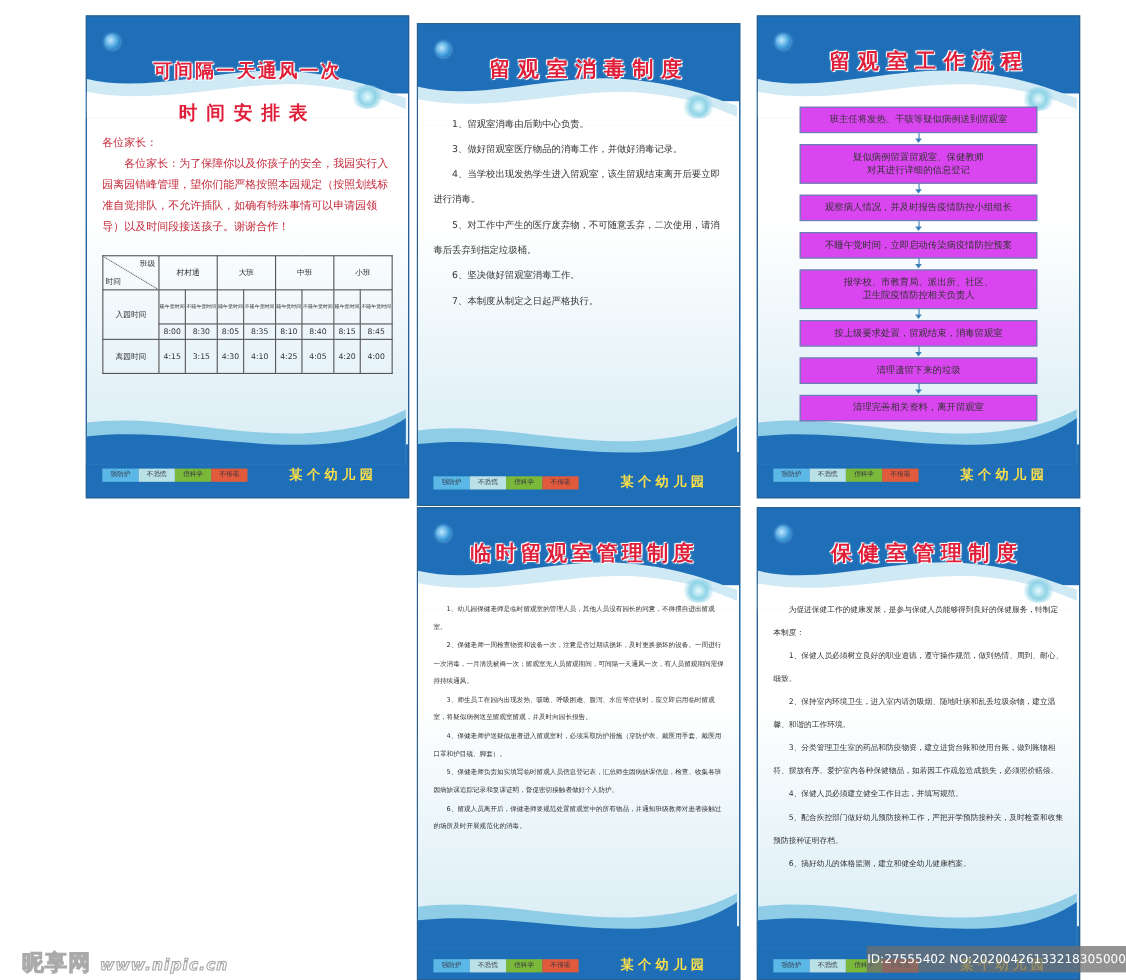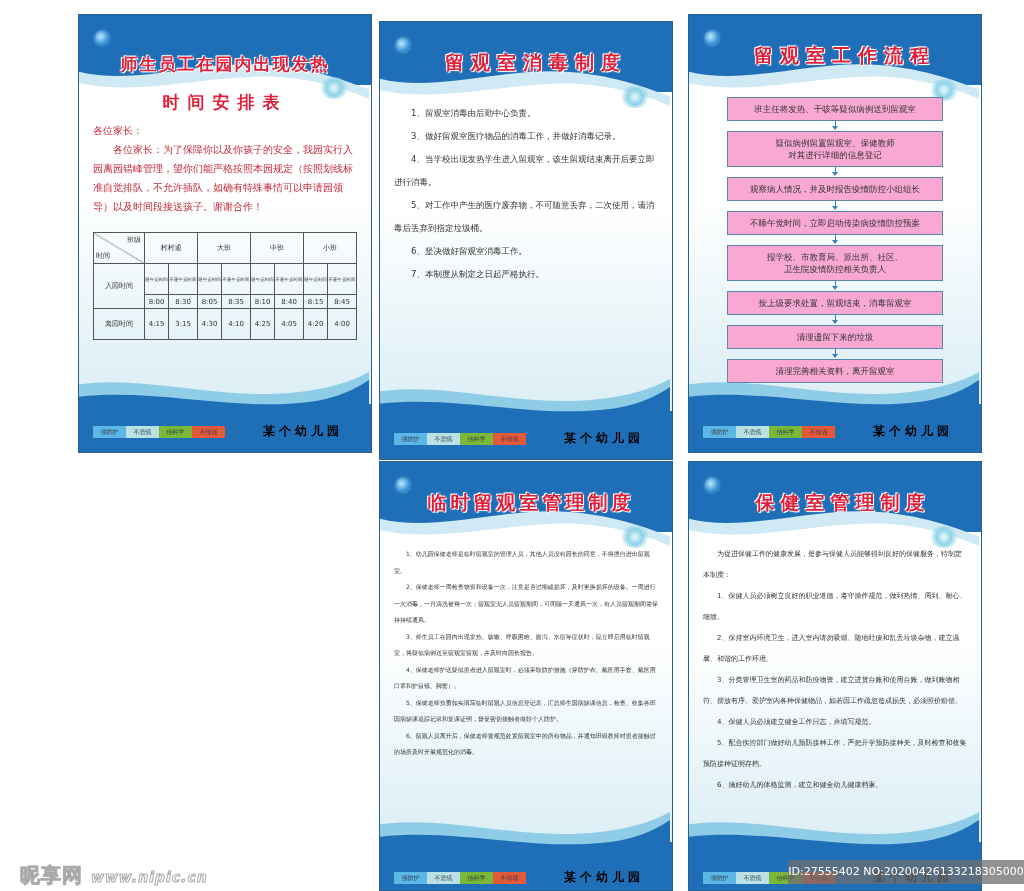--- a/index.html
+++ b/index.html
@@ -7,30 +7,30 @@
   .panel{position:absolute;background:#1f6fb8;overflow:hidden;border:1px solid #2a5f8f;box-sizing:border-box;}
   .panel .body-bg{position:absolute;left:0;right:0;top:70px;bottom:48px;background:linear-gradient(180deg,#ffffff 0%,#ffffff 35%,#dbeef5 100%);}
   .panel .wave-top{position:absolute;left:-10px;right:-10px;top:44px;height:48px;}
   .panel .wave-bottom{position:absolute;left:-10px;right:-10px;bottom:30px;height:50px;}
   .panel .virus-small{position:absolute;left:16px;top:16px;width:14px;height:14px;border-radius:50%;background:radial-gradient(circle at 40% 40%,#bfe7ff,#3a9ad9 60%,#1a5e96);box-shadow:0 0 3px #9ad3ff;}
   .panel .virus-big{position:absolute;right:22px;top:64px;width:30px;height:22px;border-radius:50%;background:radial-gradient(circle,#e8fbff 0%,#8fd3e6 40%,rgba(120,200,220,0) 75%);}
   .panel .title{position:absolute;left:0;right:0;text-align:center;color:#e01f3a;font-weight:bold;text-shadow:0 0 2px #fff,0 0 2px #fff,1px 1px 0 #fff,-1px -1px 0 #fff;letter-spacing:4px;}
   .panel .content{position:absolute;left:14px;right:14px;color:#333;}
   .footer-tags{position:absolute;left:14px;bottom:14px;display:flex;}
   .footer-tags span{display:block;width:33px;height:12px;font-size:6px;line-height:12px;text-align:center;color:#334;}
-  .footer-sign{position:absolute;right:28px;bottom:12px;color:#000000;font-family:"DejaVu Serif",serif;font-size:12px;letter-spacing:4px;font-weight:bold;}
+  .footer-sign{position:absolute;right:28px;bottom:12px;color:#fde047;font-family:"DejaVu Serif",serif;font-size:12px;letter-spacing:4px;font-weight:bold;}
   .p1-greet{font-size:10px;color:#c42a3a;line-height:19px;}
   table.sched{border-collapse:collapse;width:100%;font-size:7px;color:#333;margin-top:16px;}
   table.sched td{border:1px solid #555;text-align:center;padding:0;}
   .rules p{margin:0;font-size:8.5px;line-height:23px;}
   .rules p.ind{text-indent:2em;}
   .rules.small p{font-size:6px;line-height:16.5px;}
   .rules.med p{font-size:7px;line-height:21px;}
   .flow{position:absolute;left:38px;right:38px;top:82px;}
-  .flow .box{border:1px solid #5b87aa;background:#f9a8d4;color:#333;font-size:8.5px;text-align:center;line-height:12px;padding:5px 2px;}
+  .flow .box{border:1px solid #5b87aa;background:#d946ef;color:#333;font-size:8.5px;text-align:center;line-height:12px;padding:5px 2px;}
   .flow .arrow{height:10px;position:relative;}
   .flow .arrow:before{content:"";position:absolute;left:50%;top:0;width:1px;height:6px;background:#3b7fb8;}
   .flow .arrow:after{content:"";position:absolute;left:calc(50% - 3px);top:5px;border-left:3px solid transparent;border-right:3px solid transparent;border-top:4px solid #3b7fb8;}
   .watermark{position:absolute;left:20px;bottom:2px;font-size:20px;color:#fff;-webkit-text-stroke:1px #aaa;font-weight:bold;letter-spacing:1px;}
   .watermark .url{font-size:14px;font-style:italic;}
   .id-banner{position:absolute;left:788px;top:860px;width:236px;height:24px;background:rgba(110,110,110,0.75);color:#fff;font-size:11px;line-height:24px;text-align:center;}
 </style>
 </head>
 <body>
 
@@ -39,21 +39,21 @@
   <svg class="wave-top" viewBox="0 0 300 48" preserveAspectRatio="none">
       <path d="M0,10 C60,30 130,0 200,6 C250,10 280,24 300,30 L300,48 L0,48 Z" fill="#cfe9f5"></path>
       <path d="M0,22 C70,40 140,14 210,18 C260,22 285,34 300,40 L300,48 L0,48 Z" fill="#ffffff"></path>
     </svg>
   <svg class="wave-bottom" viewBox="0 0 300 50" preserveAspectRatio="none">
       <path d="M0,14 C70,0 150,30 230,20 C265,16 285,8 300,0 L300,50 L0,50 Z" fill="#8fcde6"></path>
       <path d="M0,26 C80,14 160,40 240,30 C270,26 288,16 300,8 L300,50 L0,50 Z" fill="#1f6fb8"></path>
     </svg>
   <div class="virus-small"></div>
   <div class="virus-big" style="top:62px;"></div>
-  <div class="title" style="top:38px;font-size:17px;letter-spacing:2px;">师生员工在园内出现发热</div>
+  <div class="title" style="top:38px;font-size:17px;letter-spacing:2px;">可间隔一天通风一次</div>
   <div class="title" style="top:76px;font-size:17px;letter-spacing:8px;">时间安排表</div>
   <div class="content" style="top:106px;">
     <div class="p1-greet">各位家长：</div>
     <div class="p1-greet indent" style="text-indent:2em;">各位家长：为了保障你以及你孩子的安全，我园实行入园离园错峰管理，望你们能严格按照本园规定（按照划线标准自觉排队，不允许插队，如确有特殊事情可以申请园领导）以及时间段接送孩子。谢谢合作！</div>
     <table class="sched">
       <tbody>
           <tr style="height:31px;">
         <td style="width:50px;position:relative;background:linear-gradient(to top right,transparent 49%,#555 50%,transparent 51%);">
           <span style="position:absolute;right:3px;top:2px;font-size:7px;">班级</span>
           <span style="position:absolute;left:2px;bottom:2px;font-size:7px;">时间</span>

